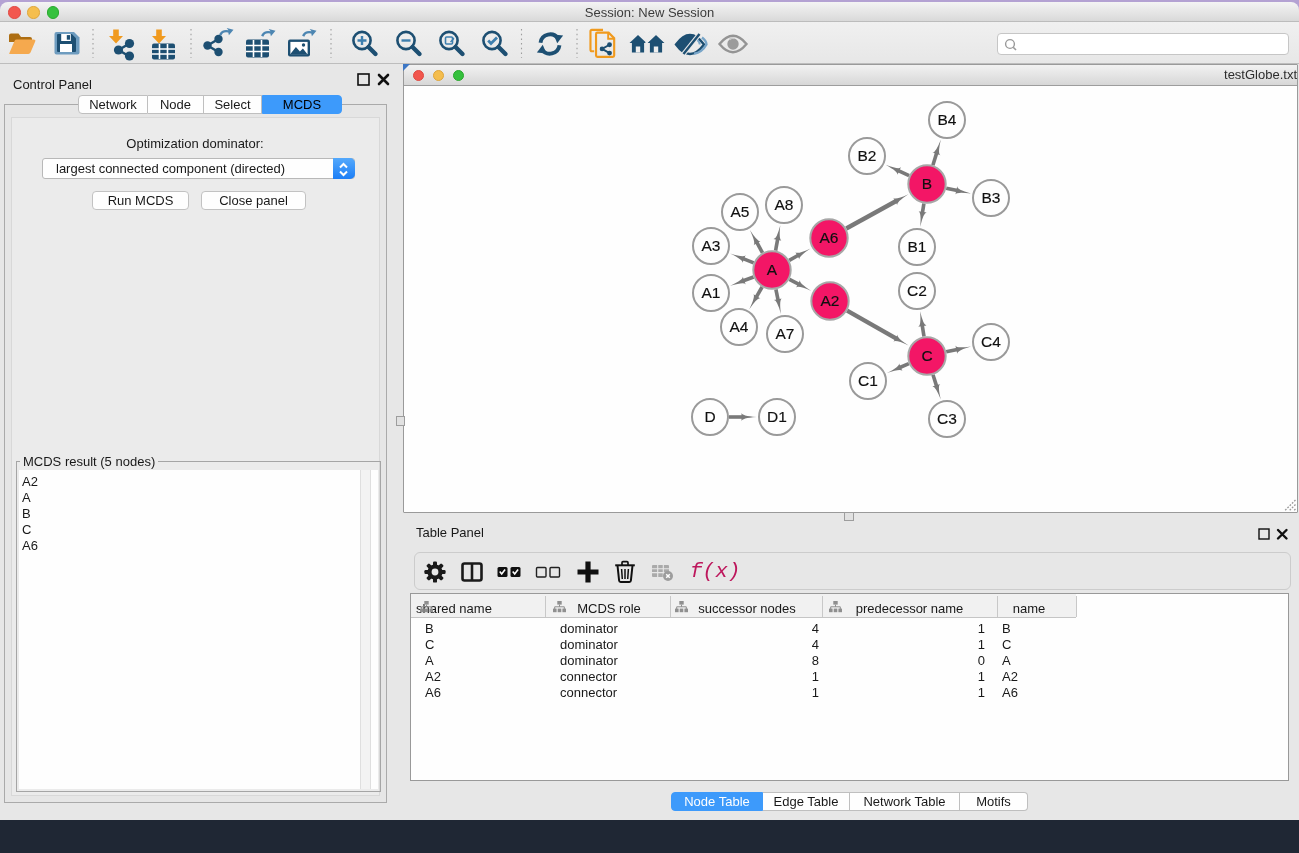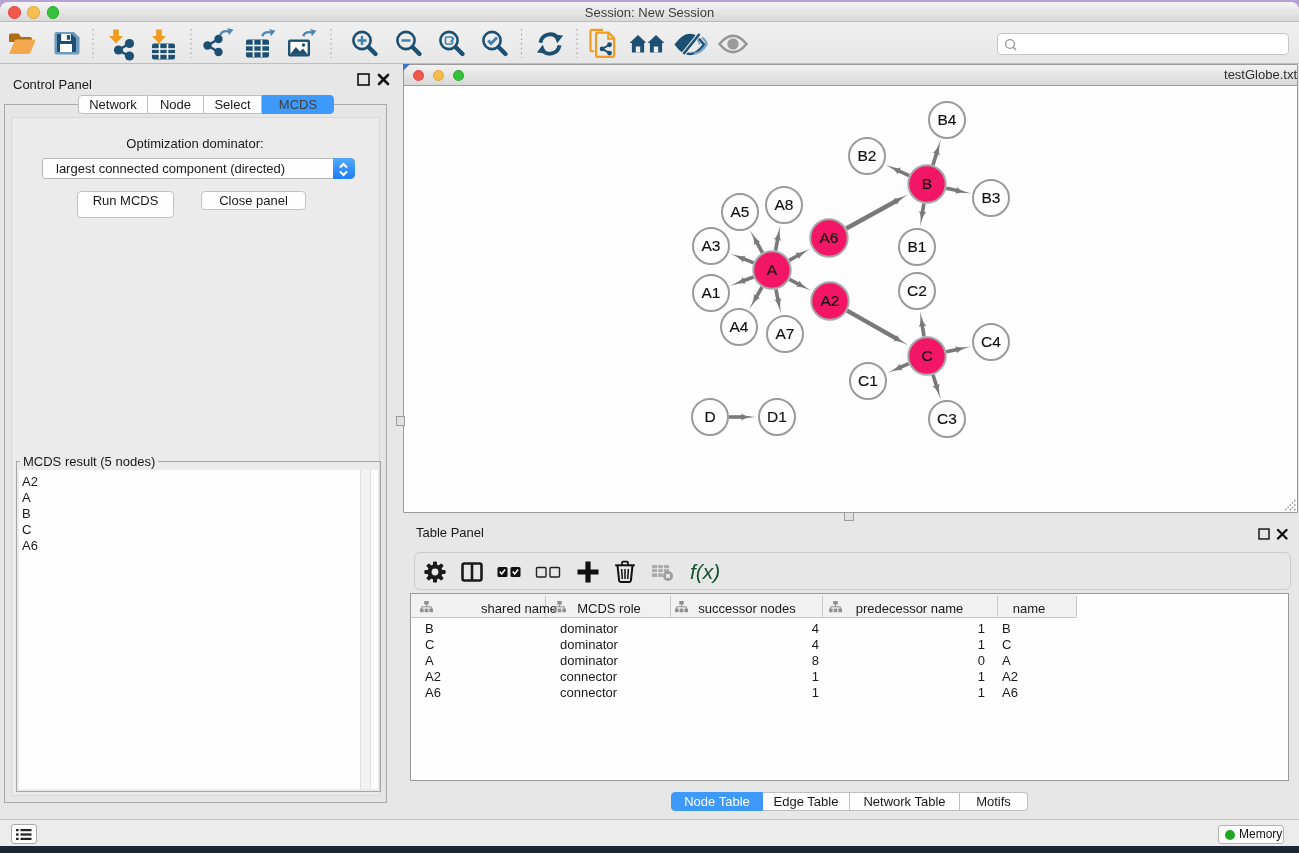--- a/index.html
+++ b/index.html
@@ -153,30 +153,30 @@
       <div class="t13" style="left:13px;top:13px">Control Panel</div>
 <svg class="abs" style="left:357px;top:9px" width="34" height="14">
         <rect x="1" y="1" width="11" height="11" fill="none" stroke="#111" stroke-width="1.6"></rect>
         <path d="M22 2 l9 9 M31 2 l-9 9" stroke="#111" stroke-width="2.6" stroke-linecap="round"></path>
       </svg>
 <div class="abs" style="left:4px;top:40px;width:383px;height:699px;border:1px solid #ababab;background:#e7e7e7"></div>
 <div class="abs" style="left:11px;top:53px;width:369px;height:679px;background:#ececec;border:1px solid #d9d9d9"></div>
 <div class="tab" style="left:78px;top:31px;width:70px;border-radius:4px 0 0 4px">Network</div>
 <div class="tab" style="left:148px;top:31px;width:56px;border-left:none">Node</div>
 <div class="tab" style="left:204px;top:31px;width:58px;border-left:none">Select</div>
-<div class="tab" style="left:262px;top:31px;width:72px;background:#3e9bfc;border-color:#3e9bfc;color:#404040;border-radius:0 4px 4px 0">MCDS</div>
+<div class="tab" style="left:262px;top:31px;width:80px;background:#3e9bfc;border-color:#3e9bfc;color:#000000;border-radius:0 4px 4px 0">MCDS</div>
 <div class="t13" style="left:0;width:390px;text-align:center;top:72px">Optimization dominator:</div>
 <div class="abs" style="left:42px;top:94px;width:313px;height:21px;background:#fff;border:1px solid #b9b9b9;border-radius:3px">
 <div class="abs" style="left:13px;top:2px;font-size:13px;color:#1a1a1a">largest connected component (directed)</div>
 <div class="abs" style="right:-1px;top:-1px;width:22px;height:21px;background:linear-gradient(#55aafd,#1d7ff7);border-radius:0 5px 5px 0"></div>
 <svg class="abs" style="right:3px;top:2px" width="15" height="17">
           <path d="M4 6.5 L7.5 3 L11 6.5 M4 10.5 L7.5 14 L11 10.5" stroke="#fff" stroke-width="2" fill="none"></path>
         </svg>
 </div>
-<div class="btn" style="left:77px;top:127px;width:97px;height:27px;line-height:18px">Run MCDS</div>
+<div class="btn" style="left:92px;top:127px;width:97px;height:19px;line-height:18px">Run MCDS</div>
 <div class="btn" style="left:201px;top:127px;width:105px;height:19px;line-height:18px">Close panel</div>
 <div class="abs" style="left:16px;top:397px;width:365px;height:331px;border:1px solid #a6a6a6"></div>
 <div class="abs" style="left:20px;top:390px;background:#ececec;padding:0 3px;font-size:13px;color:#1a1a1a">MCDS result (5 nodes)</div>
 <div class="abs" style="left:19px;top:406px;width:359px;height:319px;background:#fff"></div>
 <div class="abs" style="left:360px;top:406px;width:11px;height:319px;background:#f4f4f4;border-left:1px solid #e0e0e0;border-right:1px solid #e0e0e0"></div>
 <div class="cell" style="left:22px;top:410px;width:100px">A2</div>
       <div class="cell" style="left:22px;top:426px;width:100px">A</div>
       <div class="cell" style="left:22px;top:442px;width:100px">B</div>
       <div class="cell" style="left:22px;top:458px;width:100px">C</div>
       <div class="cell" style="left:22px;top:474px;width:100px">A6</div>
@@ -317,29 +317,29 @@
 <path d="M-3 -7 v-2.3 q0 -1 1 -1 h4 q1 0 1 1 V-7" stroke-width="1.7"></path>
 <path d="M-3.4 -3 l0.7 10 M0 -3 v10 M3.4 -3 l-0.7 10" stroke-width="1.5"></path>
         </g>
         <g transform="translate(248,13)" fill="#ababab">
 <rect x="0" y="0" width="17" height="12" rx="1"></rect>
 <path d="M0 3.8 h17 M0 7.6 h17 M5.7 0 v12 M11.3 0 v12" stroke="#e9e9e9" stroke-width="1.1"></path>
 <circle cx="16" cy="11" r="5" fill="#9e9e9e"></circle>
 <path d="M14.2 9.2 l3.6 3.6 M17.8 9.2 l-3.6 3.6" stroke="#fff" stroke-width="1.5"></path>
         </g>
       </svg>
-<div class="abs" style="left:690px;top:496px;font-size:21px;color:#14532d;font-family:Liberation Sans, sans-serif;font-style:italic">f(x)</div>
+<div class="abs" style="left:690px;top:496px;font-size:21px;color:#be185d;font-family:Liberation Mono, monospace;font-style:italic">f(x)</div>
 <div class="abs" style="left:410px;top:529px;width:879px;height:188px;background:#fff;border:1px solid #9a9a9a"></div>
 <div class="abs" style="left:411px;top:530px;width:665px;height:24px;background:#f2f2f2;border-bottom:1px solid #c6c6c6"></div>
 <div class="abs" style="left:545px;top:532px;width:1px;height:21px;background:#c9c9c9"></div>
 <div class="abs" style="left:670px;top:532px;width:1px;height:21px;background:#c9c9c9"></div>
 <div class="abs" style="left:822px;top:532px;width:1px;height:21px;background:#c9c9c9"></div>
 <div class="abs" style="left:997px;top:532px;width:1px;height:21px;background:#c9c9c9"></div>
 <div class="abs" style="left:1076px;top:532px;width:1px;height:21px;background:#c9c9c9"></div>
-<div class="cell" style="left:457px;top:537px;width:100px;text-align:right">shared name</div>
+<div class="cell" style="left:416px;top:537px;width:100px;text-align:left">shared name</div>
 <div class="cell" style="left:559px;top:537px;width:100px;text-align:center">MCDS role</div>
 <div class="cell" style="left:687px;top:537px;width:120px;text-align:center">successor nodes</div>
 <div class="cell" style="left:842px;top:537px;width:135px;text-align:center">predecessor name</div>
 <div class="cell" style="left:999px;top:537px;width:60px;text-align:center">name</div>
 <svg class="abs" style="left:404px;top:529px" width="460" height="26">
         <g transform="translate(16,8)" fill="none" stroke="#8f8f8f" stroke-width="1">
           <rect x="4.3" y="0" width="4.4" height="3.6" fill="#909090" stroke="none"></rect>
           <path d="M6.5 3.6 v2.2 M1.7 8 v-2.2 h9.6 v2.2"></path>
           <rect x="0" y="7.6" width="3.6" height="3.6" fill="#909090" stroke="none"></rect>
           <rect x="4.7" y="7.6" width="3.6" height="3.6" fill="#909090" stroke="none"></rect>
@@ -391,29 +391,12 @@
 <div class="cell" style="left:560px;top:621px;width:110px">connector</div>
 <div class="cell" style="left:709px;top:621px;width:110px;text-align:right">1</div>
 <div class="cell" style="left:875px;top:621px;width:110px;text-align:right">1</div>
 <div class="cell" style="left:1002px;top:621px;width:80px">A6</div>
 
 <div class="tab" style="left:671px;top:728px;width:92px;background:#3e9bfc;border-color:#3e9bfc;color:#fff;border-radius:4px 0 0 4px">Node Table</div>
 <div class="tab" style="left:763px;top:728px;width:87px;border-left:none">Edge Table</div>
 <div class="tab" style="left:850px;top:728px;width:110px;border-left:none">Network Table</div>
 <div class="tab" style="left:960px;top:728px;width:68px;border-left:none;border-radius:0 4px 4px 0">Motifs</div>
     </div>
-<div id="statusbar">
-  <div class="abs" style="left:11px;top:4px;width:26px;height:20px;background:#fdfdfd;border:1px solid #ababab;border-radius:3px"></div>
-  <svg class="abs" style="left:16px;top:9px" width="16" height="12">
-   <g fill="#222">
-          <rect x="0" y="0" width="2.6" height="2.2"></rect>
-          <rect x="4.5" y="0" width="11" height="2.2"></rect>
-   <rect x="0" y="4.4" width="2.6" height="2.2"></rect>
-          <rect x="4.5" y="4.4" width="11" height="2.2"></rect>
-   <rect x="0" y="8.8" width="2.6" height="2.2"></rect>
-          <rect x="4.5" y="8.8" width="11" height="2.2"></rect>
-        </g>
-      </svg>
-  <div class="abs" style="left:1218px;top:5px;width:66px;height:19px;background:#fdfdfd;border:1px solid #b2b2b2;border-radius:3px">
-    <div class="abs" style="left:6px;top:4px;width:10px;height:10px;border-radius:50%;background:#1fa722"></div>
-    <div class="abs" style="left:20px;top:1px;font-size:12px;color:#111">Memory</div>
-  </div>
-</div>
 </div>
 </body></html>

